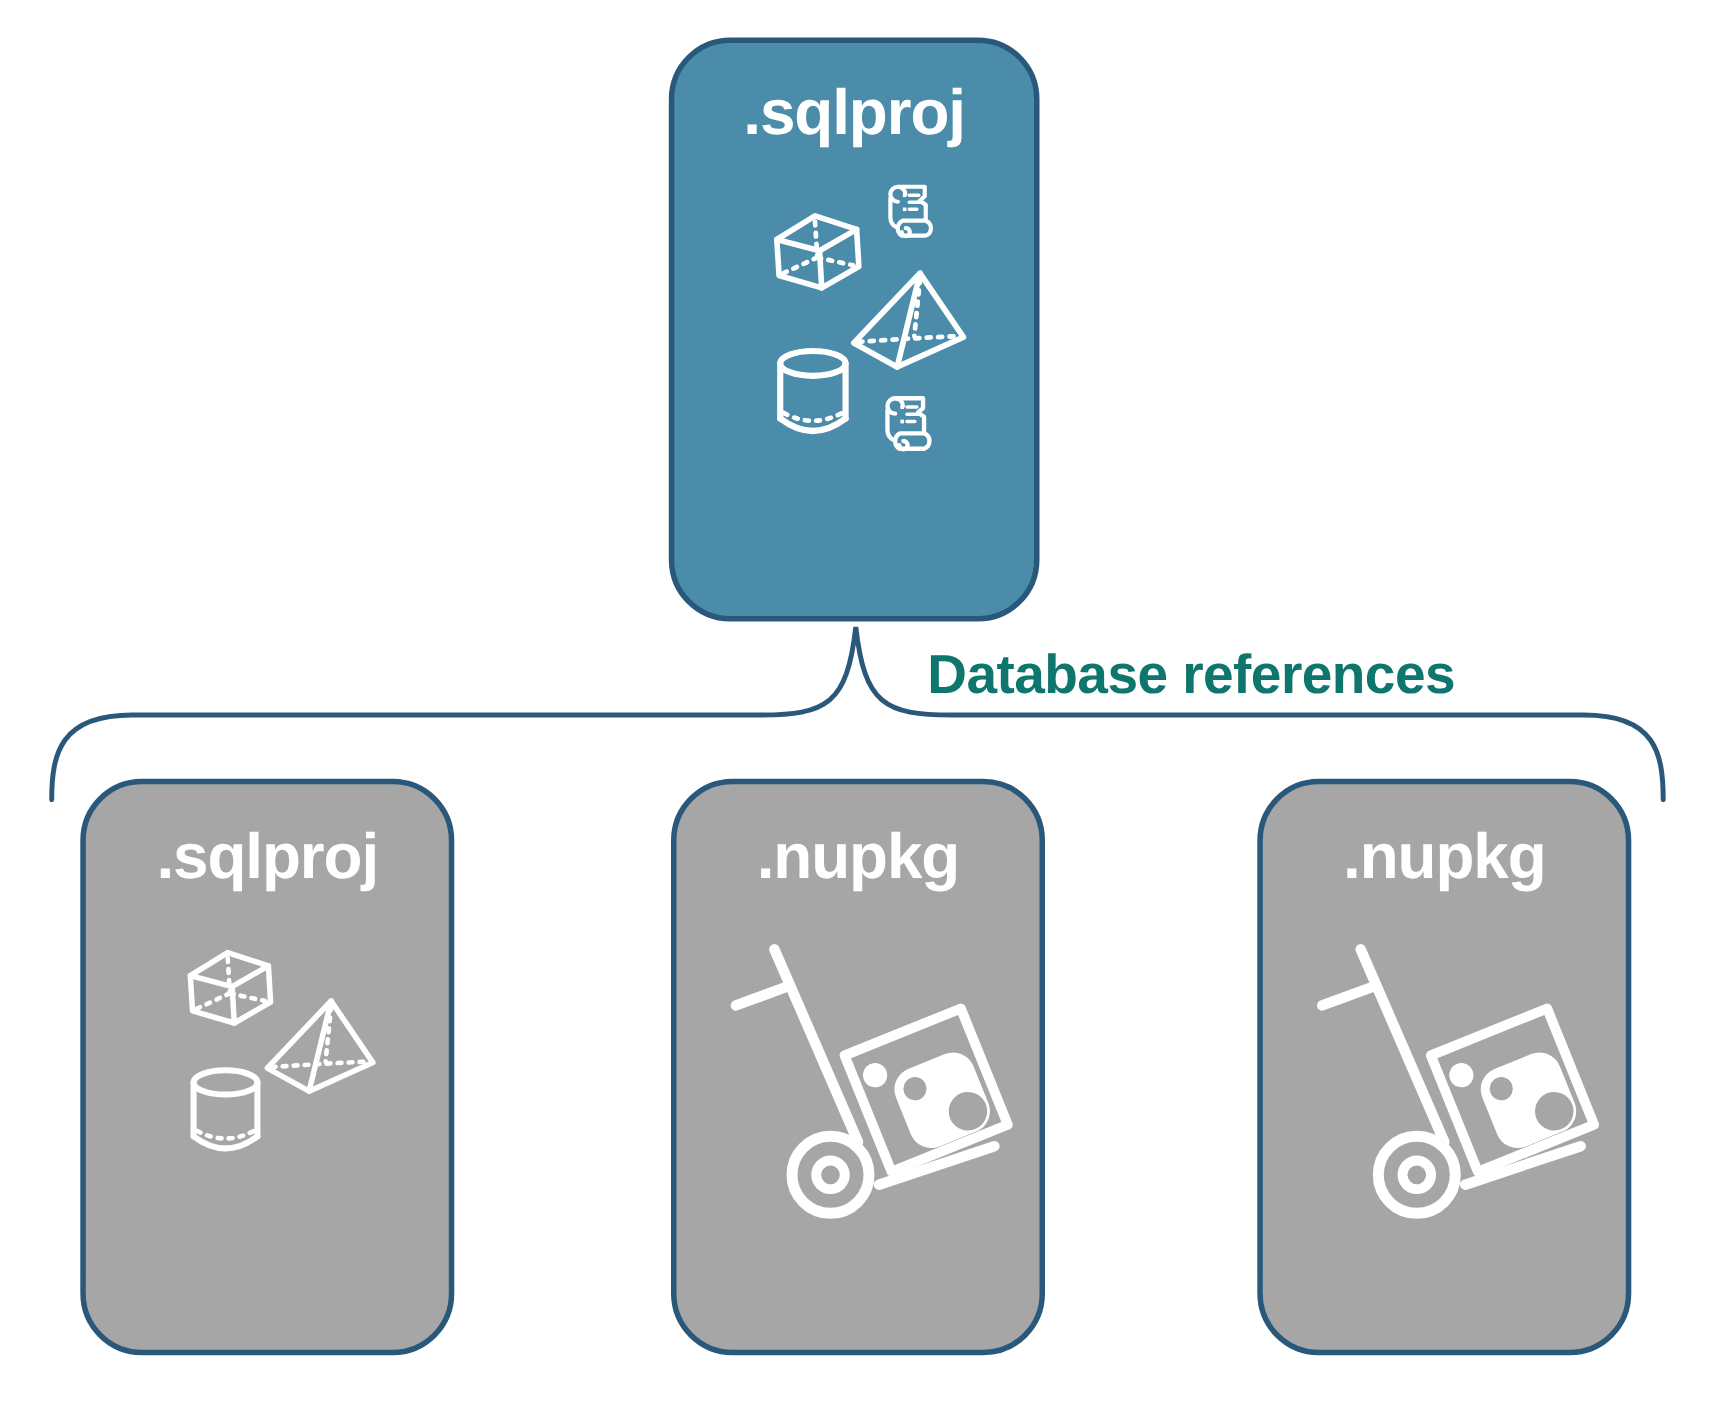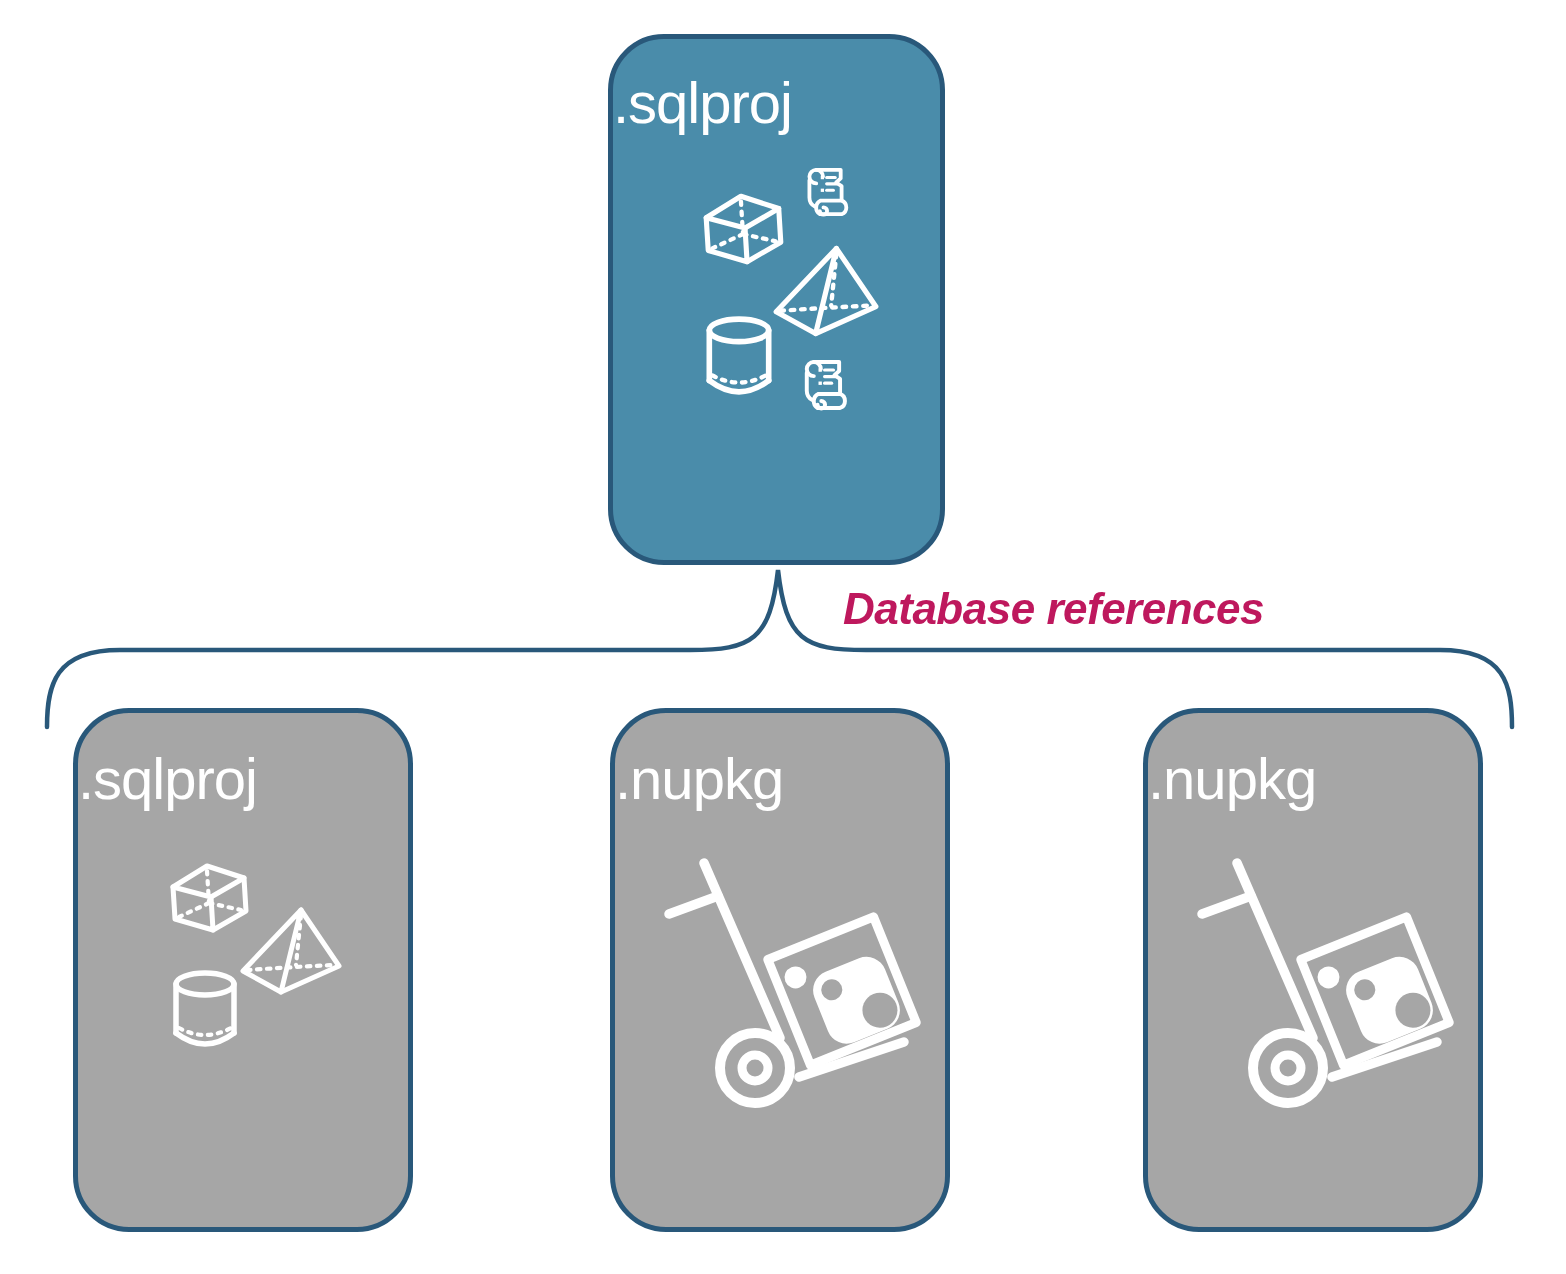--- a/index.html
+++ b/index.html
@@ -10,30 +10,30 @@
   .card{
     position:absolute;box-sizing:border-box;
     border:5px solid #29587a;border-radius:56px;
   }
   .card-root{left:608px;top:34px;width:337px;height:531px;background:#4a8caa;}
   .card-child{top:708px;width:340px;height:524px;background:#a6a6a6;}
   .child-0{left:73px;}
   .child-1{left:610px;}
   .child-2{left:1143px;}
   .card-title{
-    color:#ffffff;font-weight:normal;font-size:58px;
+    text-align:center;color:#ffffff;font-weight:bold;font-size:58px;
     letter-spacing:-1px;padding-top:30px;user-select:none;
   }
   .card-child .card-title{padding-top:32px;}
   .icon{position:absolute;}
   .icon svg{display:block;width:100%;height:100%;}
   .brace-svg{position:absolute;left:0;top:0;width:1566px;height:1274px;pointer-events:none;}
   .connector-label{
-    position:absolute;left:843px;top:584px;color:#be185d;font-weight:bold;
-    font-size:44px;letter-spacing:-0.5px;white-space:nowrap;user-select:none;font-style:italic;
+    position:absolute;left:843px;top:584px;color:#0f766e;font-weight:bold;
+    font-size:50px;letter-spacing:-0.5px;white-space:nowrap;user-select:none;
   }
   
   .i-scroll-1{left:186px;top:124px;width:58px;height:58px;}
   .i-cube-r  {left:84px; top:150px;width:94px;height:82px;}
   .i-pyr-r   {left:158px;top:204px;width:110px;height:96px;}
   .i-cyl-r   {left:90px; top:276px;width:72px;height:86px;}
   .i-scroll-2{left:184px;top:316px;width:58px;height:60px;}
   
   .i-cube-c{left:86px; top:146px;width:92px;height:80px;}
   .i-pyr-c {left:160px;top:192px;width:106px;height:92px;}

